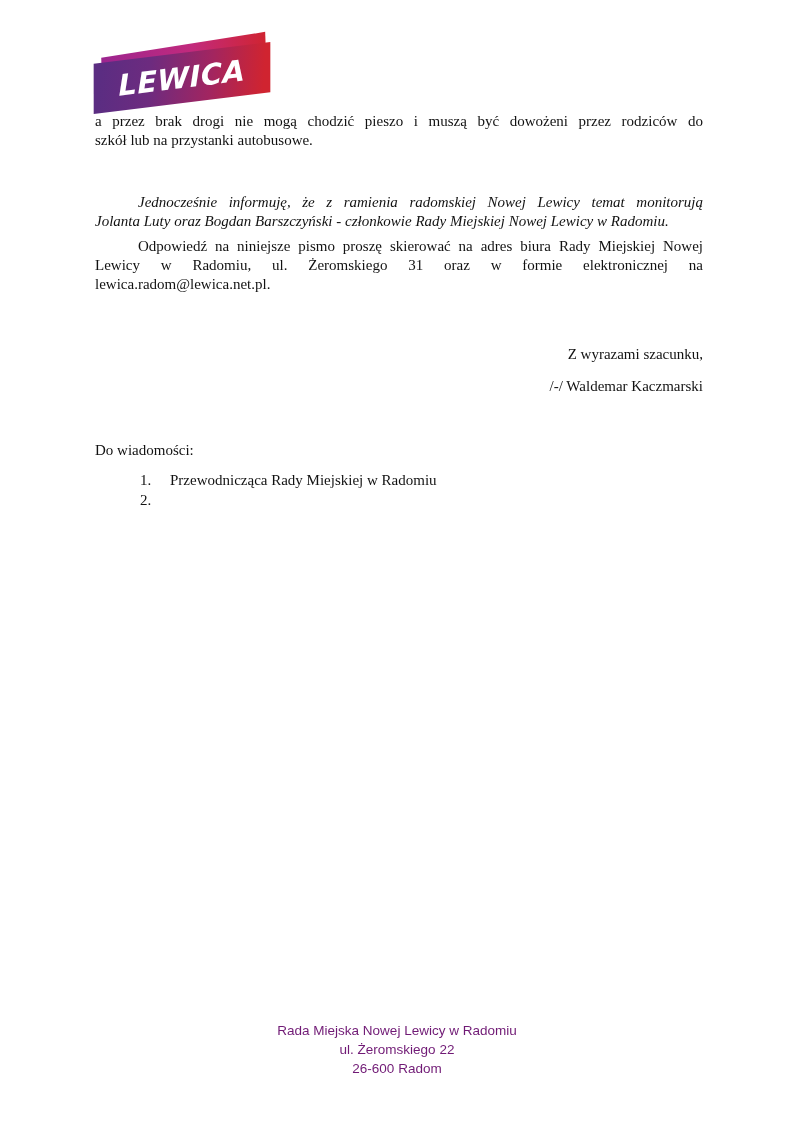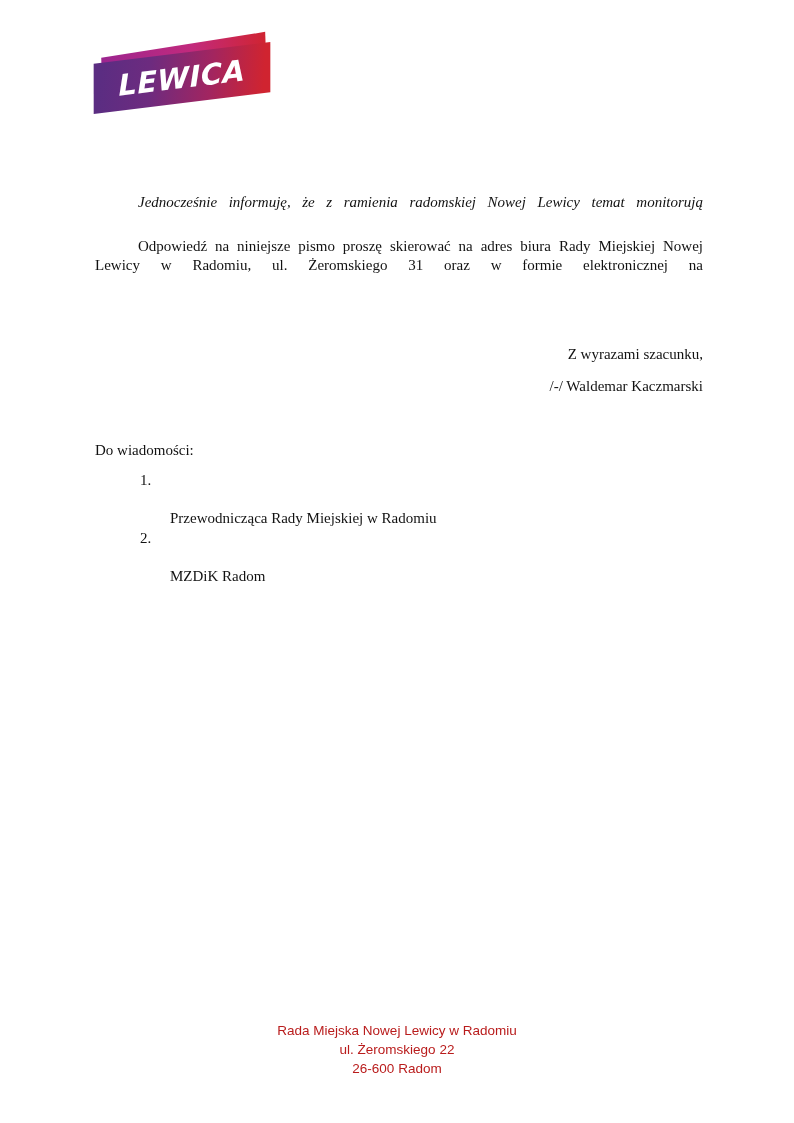--- a/index.html
+++ b/index.html
@@ -42,67 +42,72 @@
   #para2 { top: 193px; font-style: italic; }
   #para3 { top: 237px; }
 
   #signature { top: 345px; text-align: right; }
   #signature .sig-line2 { margin-top: 13px; }
 
   #cc-heading { top: 441px; }
   #cc-list { top: 471px; }
   .cc-item { display: flex; line-height: 19.5px; }
   .cc-num { width: 30px; margin-left: 45px; text-align: left; }
-  .cc-text { flex: 1; white-space: nowrap; margin-top: 38px; }
+  .cc-text { flex: 1; white-space: nowrap; }
 
   
   .footer {
     position: absolute; left: 0; top: 1021px; width: 794px;
     text-align: center;
     font-family: "Liberation Sans", sans-serif;
-    font-size: 13.5px; line-height: 19px; color: #b91c1c;
+    font-size: 13.5px; line-height: 19px; color: #701a75;
   }
 </style>
 </head>
 <body>
 
 <div class="page">
 
   <div class="logo">
     <div class="logo-back"></div>
     <div class="logo-front">
       <span class="logo-text">LEWICA</span>
     </div>
   </div>
 
+  <div class="block" id="para1">
+    <div class="jline">a przez brak drogi nie mogą chodzić pieszo i muszą być dowożeni przez rodziców do</div>
+    <div class="lline">szkół lub na przystanki autobusowe.</div>
+  </div>
 
   <div class="block" id="para2">
     <div class="jline indent">Jednocześnie informuję, że z ramienia radomskiej Nowej Lewicy temat monitorują</div>
+    <div class="lline">Jolanta Luty oraz Bogdan Barszczyński - członkowie Rady Miejskiej Nowej Lewicy w Radomiu.</div>
   </div>
 
   <div class="block" id="para3">
     <div class="jline indent">Odpowiedź na niniejsze pismo proszę skierować na adres biura Rady Miejskiej Nowej</div>
     <div class="jline">Lewicy w Radomiu, ul. Żeromskiego 31 oraz w formie elektronicznej na</div>
+    <div class="lline">lewica.radom@lewica.net.pl.</div>
   </div>
 
   <div class="block" id="cc-heading">Do wiadomości:</div>
 
   <div class="block" id="signature">
     <div>Z wyrazami szacunku,</div>
     <div class="sig-line2">/-/ Waldemar Kaczmarski</div>
   </div>
 
   <div class="block" id="cc-list">
     <div class="cc-item">
       <span class="cc-num">1.</span>
       <span class="cc-text">Przewodnicząca Rady Miejskiej w Radomiu</span>
     </div>
     <div class="cc-item">
       <span class="cc-num">2.</span>
-      <span class="cc-text">MZDiK Radom</span>
     </div>
   </div>
 
   <div class="footer">
     <div>Rada Miejska Nowej Lewicy w Radomiu</div>
     <div>ul. Żeromskiego 22</div>
     <div>26-600 Radom</div>
   </div>
 
 </div>

